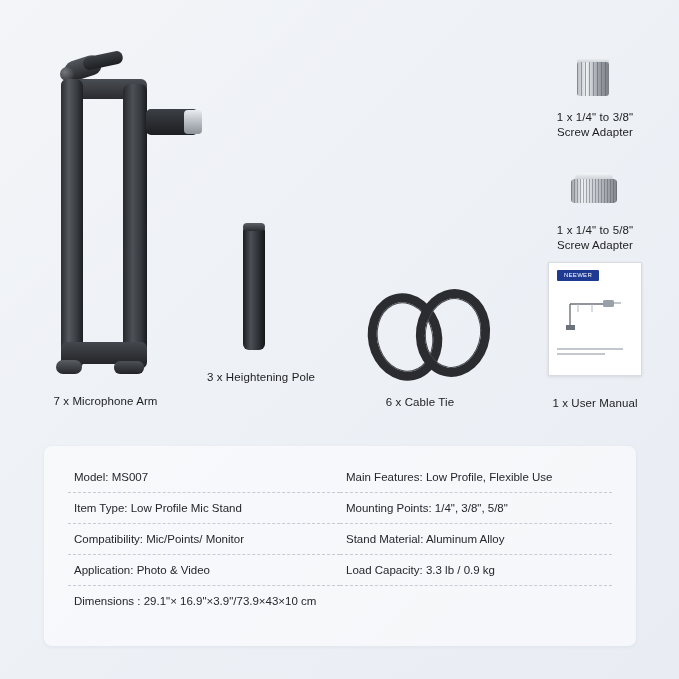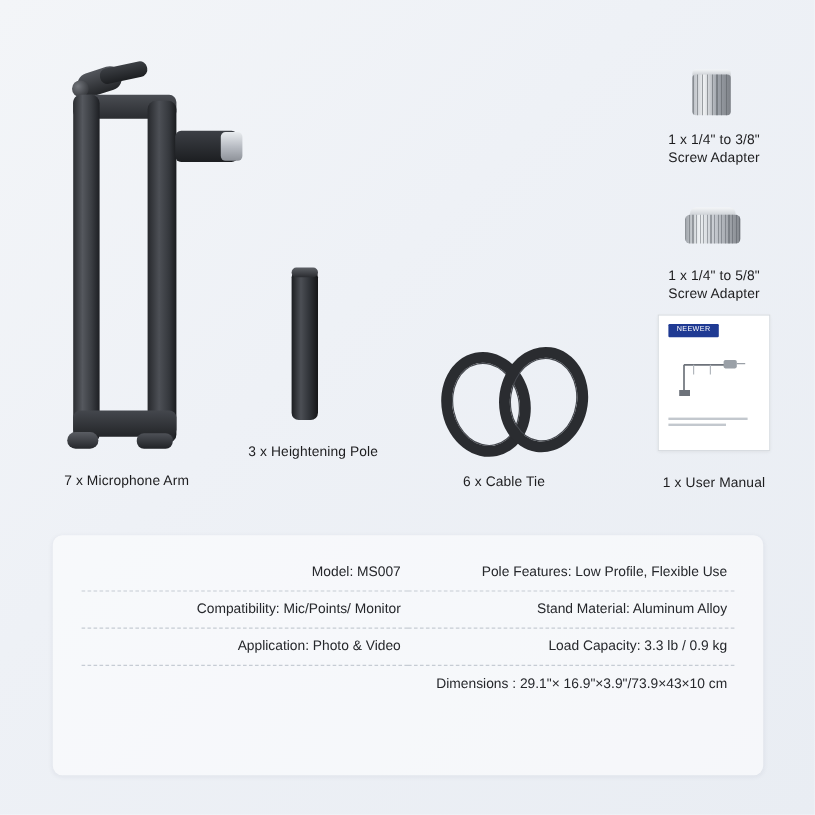--- a/index.html
+++ b/index.html
@@ -358,21 +358,20 @@
     width: calc(100% - 48px);
     border-collapse: collapse;
   }
   .spec-table td {
     font-size: 11.5px;
     color: #25272b;
     padding: 8px 6px 7px 6px;
     border-bottom: 1px dashed #c6ccd4;
     vertical-align: top;
     line-height: 15px;
-    text-align: right;
   }
   .spec-table td.left { width: 50%; }
   .spec-table td.right { width: 50%; }
   .spec-table tr:last-child td { border-bottom: none; }
   .spec-table td.full { width: 100%; }
   .spec-table tr.last-row td { border-bottom: none; }
 </style>
 </head>
 <body>
 
@@ -458,21 +457,25 @@
       <div class="part-caption manual-caption">1 x User Manual</div>
     </div>
 
   </div>
 
   <div class="spec-card">
     <table class="spec-table">
       <tbody>
           <tr>
         <td class="left">Model: MS007</td>
-        <td class="right">Pole Features: Low Profile, Flexible Use</td>
+        <td class="right">Main Features: Low Profile, Flexible Use</td>
+      </tr>
+      <tr>
+        <td class="left">Item Type: Low Profile Mic Stand</td>
+        <td class="right">Mounting Points: 1/4", 3/8", 5/8"</td>
       </tr>
       <tr>
         <td class="left">Compatibility: Mic/Points/ Monitor</td>
         <td class="right">Stand Material: Aluminum Alloy</td>
       </tr>
       <tr>
         <td class="left">Application: Photo &amp; Video</td>
         <td class="right">Load Capacity: 3.3 lb / 0.9 kg</td>
       </tr>
       <tr class="last-row">

